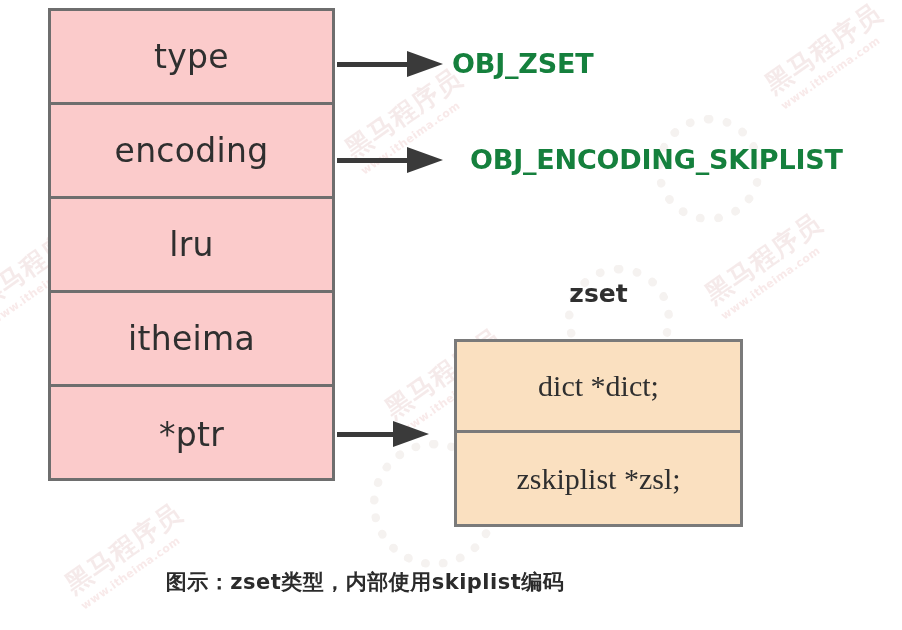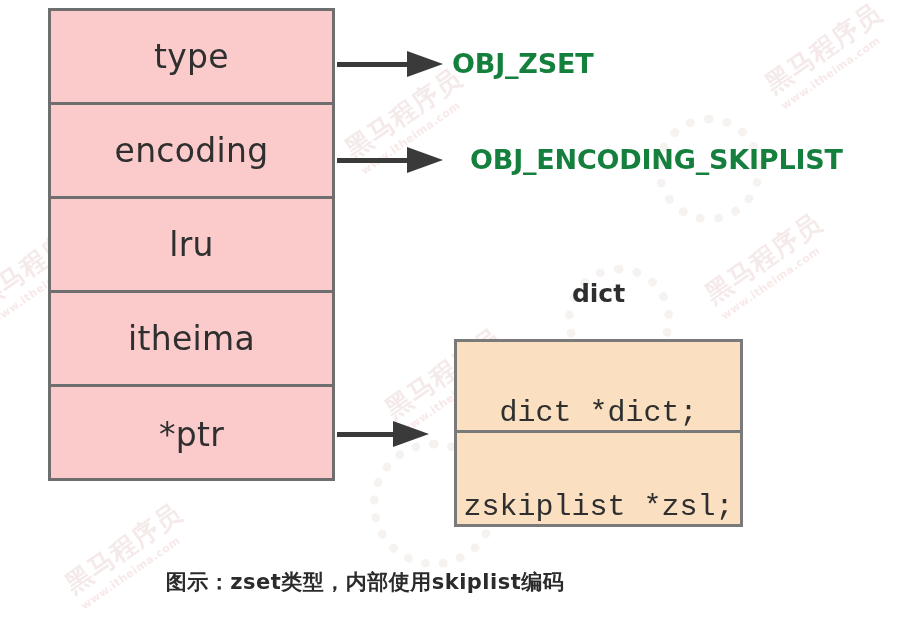--- a/index.html
+++ b/index.html
@@ -131,24 +131,24 @@
     border: 3px solid #7a7a7a;
     box-sizing: border-box;
     background: #fae0c0;
     z-index: 2;
   }
   .zset-row {
     height: 91px;
     border-bottom: 3px solid #7a7a7a;
     box-sizing: border-box;
     display: flex;
-    align-items: flex-end;
+    align-items: center;
     justify-content: center;
     font-size: 30px;
-    font-family: Liberation Mono, monospace;
+    font-family: Liberation Serif, serif;
     color: #2f2f2f;
   }
   .zset-row:last-child { border-bottom: none; }
 
   
   .caption {
     position: absolute;
     left: 0;
     top: 568px;
     width: 730px;
@@ -237,21 +237,21 @@
     <div class="shaft" style="width:76px;"></div>
     <div class="head" style="left:70px;"></div>
   </div>
   <div class="code-label" style="left:470px; top:144px;">OBJ_ENCODING_SKIPLIST</div>
 
   <div class="arrow" style="left:337px; top:421px; width:96px;">
     <div class="shaft" style="width:62px;"></div>
     <div class="head" style="left:56px;"></div>
   </div>
 
-  <div class="zset-title">dict</div>
+  <div class="zset-title">zset</div>
   <div class="zset-box">
     <div class="zset-row">
       <span>dict *dict;</span>
     </div>
     <div class="zset-row">
       <span>zskiplist *zsl;</span>
     </div>
   </div>
 
   <div class="caption">图示：zset类型，内部使用skiplist编码</div>

